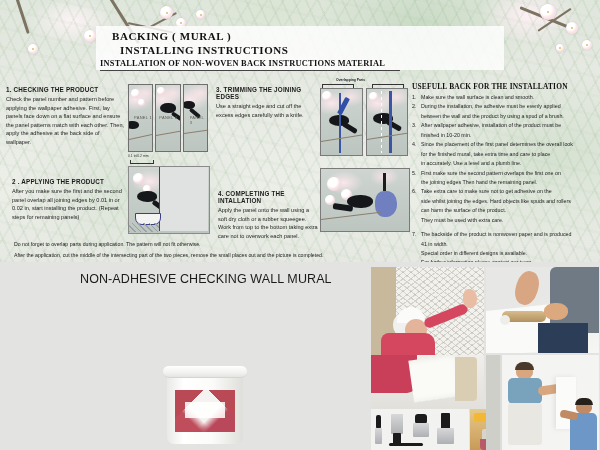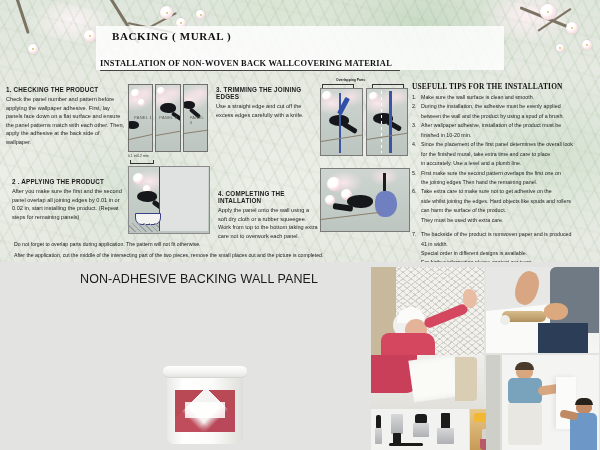--- a/index.html
+++ b/index.html
@@ -202,21 +202,22 @@
     <div class="blossom" style="left:582px;top:40px;width:10px;height:10px;">
         <i></i>
       </div>
     <div class="blossom" style="left:556px;top:44px;width:8px;height:8px;">
         <i></i>
       </div>
   </div>
 
   <div class="card"></div>
   <div class="title-1">BACKING ( MURAL )</div>
-  <div class="title-3">INSTALLATION OF NON-WOVEN BACK WALLCOVERING MATERIAL</div>
+  <div class="title-2">INSTALLING INSTRUCTIONS</div>
+  <div class="title-3">INSTALLATION OF NON-WOVEN BACK INSTRUCTIONS MATERIAL</div>
 
   <div class="step" id="step1">
     <h4>1. CHECKING THE PRODUCT</h4>
     <p>Check the panel number and pattern before applying the wallpaper adhesive. First, lay panels face down on a flat surface and ensure the panel patterns match with each other. Then, apply the adhesive at the back side of wallpaper.</p>
   </div>
 
   <div class="panels3">
     <div class="pnl">
       <div class="mural-img" style="position:absolute;inset:0;">
         <div class="bl" style="left:2px;top:4px;width:9px;height:9px;"></div>
@@ -315,21 +316,21 @@
       <div class="bl" style="left:4px;top:26px;width:10px;height:10px;"></div>
       <div class="bird" style="left:26px;top:26px;width:26px;height:13px;"></div>
       <div class="tail" style="left:12px;top:34px;width:20px;height:6px;transform:rotate(8deg);"></div>
       <div class="hand" style="left:54px;top:22px;width:22px;height:26px;"></div>
       <div style="position:absolute;left:62px;top:4px;width:3px;height:18px;background:#1c1c1c;"></div>
       <div class="wbr" style="left:0;top:50px;width:60px;transform:rotate(-7deg);"></div>
     </div>
   </div>
 
   <div class="tips">
-    <h4>USEFULL TIPS FOR THE INSTALLATION</h4>
+    <h4>USEFULL BACK FOR THE INSTALLATION</h4>
 
     <div class="tip">
         <span class="n">1.</span>
         <span class="t">Make sure the wall surface is clean and smooth.</span>
       </div>
 
     <div class="tip">
         <span class="n">2.</span>
         <span class="t">During the installation, the adhesive must be evenly applied</span>
       </div>
@@ -403,21 +404,21 @@
     <div class="tip cont">
         <span class="n"></span>
         <span class="t">For further information please contact our team.</span>
       </div>
   </div>
 
   <div class="note" id="note1">Do not forget to overlap parts during application. The pattern will not fit otherwise.</div>
   <div class="note" id="note2">After the application, cut the middle of the intersecting part of the two pieces, remove the small places out and the picture is completed.</div>
 
   <div class="lower"></div>
-  <div class="promo-title">NON-ADHESIVE BACKING WALL PANEL</div>
+  <div class="promo-title">NON-ADHESIVE CHECKING WALL MURAL</div>
 
   <div class="bucket">
     <div class="body"></div>
     <div class="label">
         <div class="wtxt"></div>
       </div>
     <div class="lid"></div>
   </div>
 
   <div class="ph" id="photo-woman">

